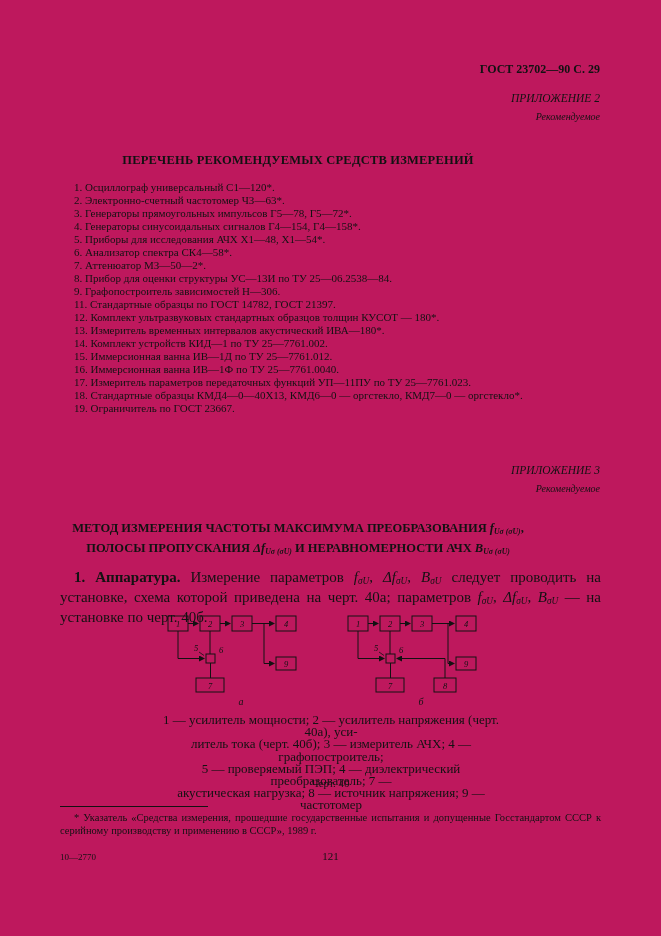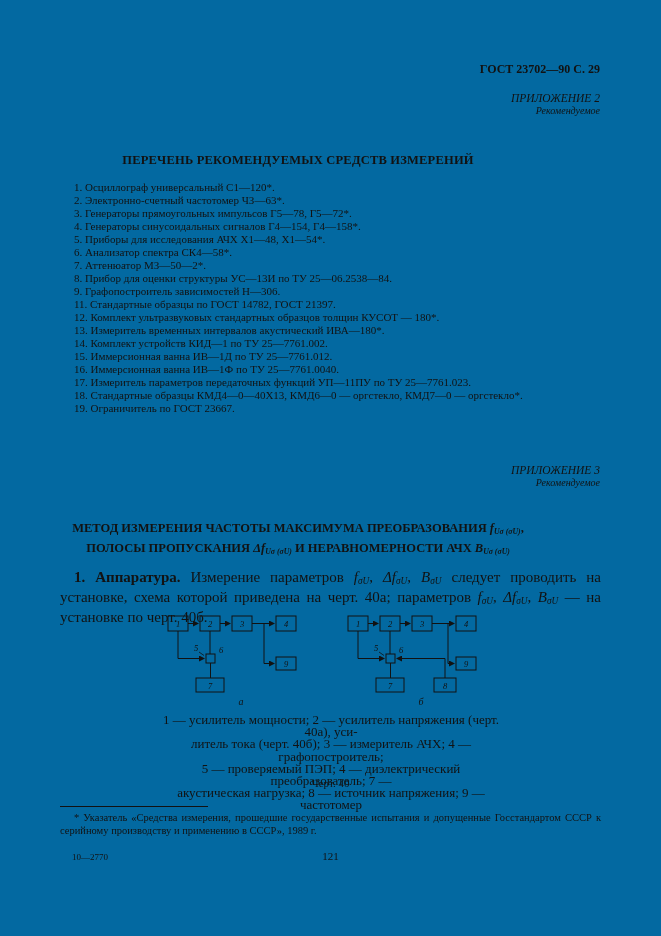--- a/index.html
+++ b/index.html
@@ -1,46 +1,46 @@
 <!DOCTYPE html>
 <html><head>
 <meta charset="utf-8">
 <style>
   * { margin:0; padding:0; box-sizing:border-box; }
   html,body { background:#e8e8e8; }
   body { font-family:"Liberation Serif", serif; color:#121212; }
   .page {
-    position:relative; width:661px; height:936px; background:#0369a1;
+    position:relative; width:661px; height:936px; background:#be185d;
     margin:0 auto; overflow:hidden;
   }
   .doc-ref { position:absolute; top:62px; right:61px; font-weight:bold; font-size:12px; }
   .app-labels { position:absolute; right:61px; text-align:right; font-style:italic; }
   .app-labels .lbl { font-size:11.5px; }
-  .app-labels .sub { font-size:10px; margin-top:1px;font-family:Liberation Serif, serif; }
+  .app-labels .sub { font-size:10px; margin-top:7px;font-family:Liberation Serif, serif; }
   .labels-2 { top:92px; }
   .labels-3 { top:464px; }
   .center-title { position:absolute; left:16px; width:564px; text-align:center; font-weight:bold; font-size:12.5px; }
   .title-2 { top:153px; letter-spacing:0.2px; }
   .title-3 { top:520px; line-height:17px; }
   .list { position:absolute; top:181px; left:60px; width:541px; font-size:11px; line-height:13px; text-align:justify; }
   .list p { text-indent:14px; }
   .para { position:absolute; top:570px; left:60px; width:541px; font-size:15px; line-height:15.5px; text-align:justify; text-indent:14px; }
   .para b { font-weight:bold; }
   .mi { font-style:italic; }
   sub.msub { font-style:italic; font-size:0.62em; vertical-align:-0.25em; letter-spacing:0; }
   .figure { position:absolute; top:612px; left:0; width:661px; display:flex; justify-content:center; gap:30px; }
   svg { display:block; }
   svg text { font:italic 8.5px "Liberation Serif", serif; fill:#121212; }
   svg .dlabel { font-size:10px; }
   .caption { position:absolute; top:714px; left:155px; width:352px; font-size:13px; line-height:12.2px; text-align:center; }
   .chert { position:absolute; top:777px; left:0; width:661px; text-align:center; font-size:11px; }
   .footnote { position:absolute; top:806px; left:60px; width:541px; font-size:10.5px; line-height:13px; text-align:justify; }
   .footnote .rule { width:148px; border-top:1px solid #121212; margin-bottom:4px; }
   .footnote p { text-indent:14px; }
-  .print-code { position:absolute; top:852px; left:60px; font-size:9px;margin-left:12px; }
+  .print-code { position:absolute; top:852px; left:60px; font-size:9px; }
   .page-num { position:absolute; top:850px; left:0; width:661px; text-align:center; font-size:11px; }
 </style>
 </head>
 <body>
 
 <div class="page">
 
   <div class="doc-ref">ГОСТ 23702—90 С. 29</div>
 
   <div class="app-labels labels-2">

